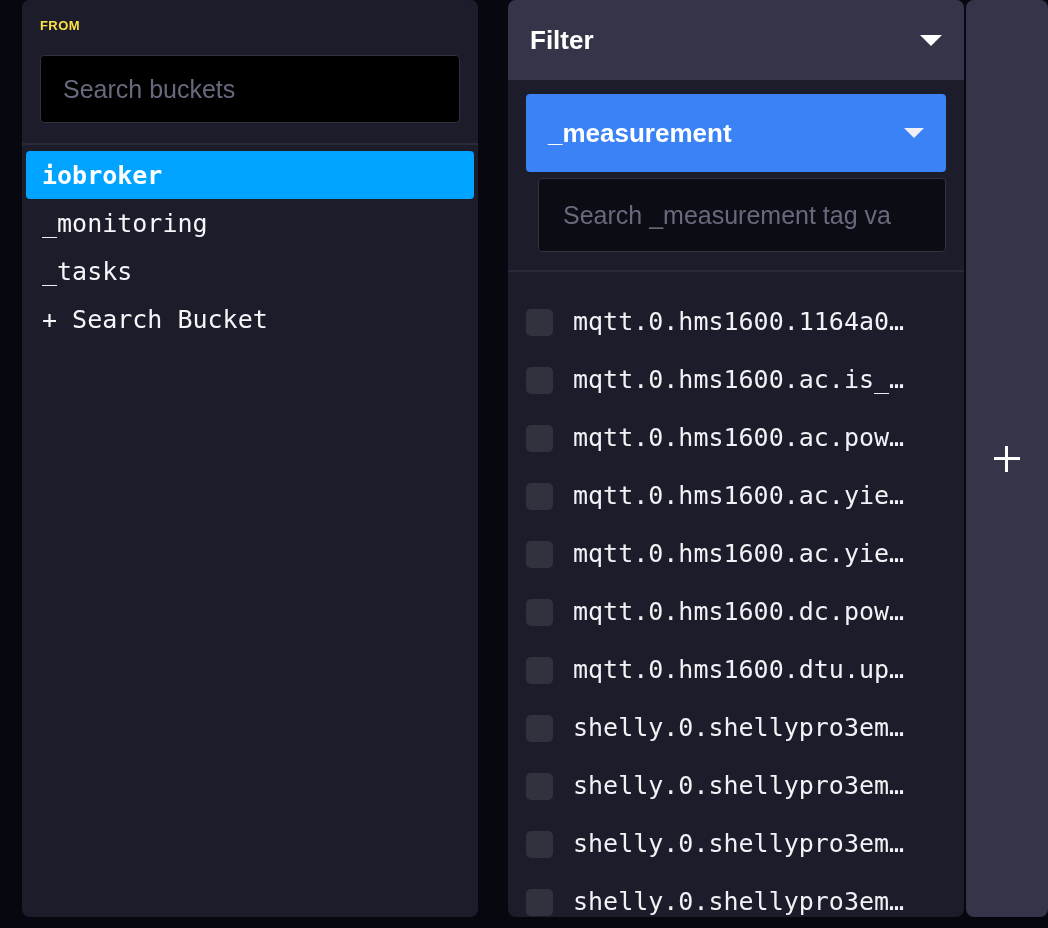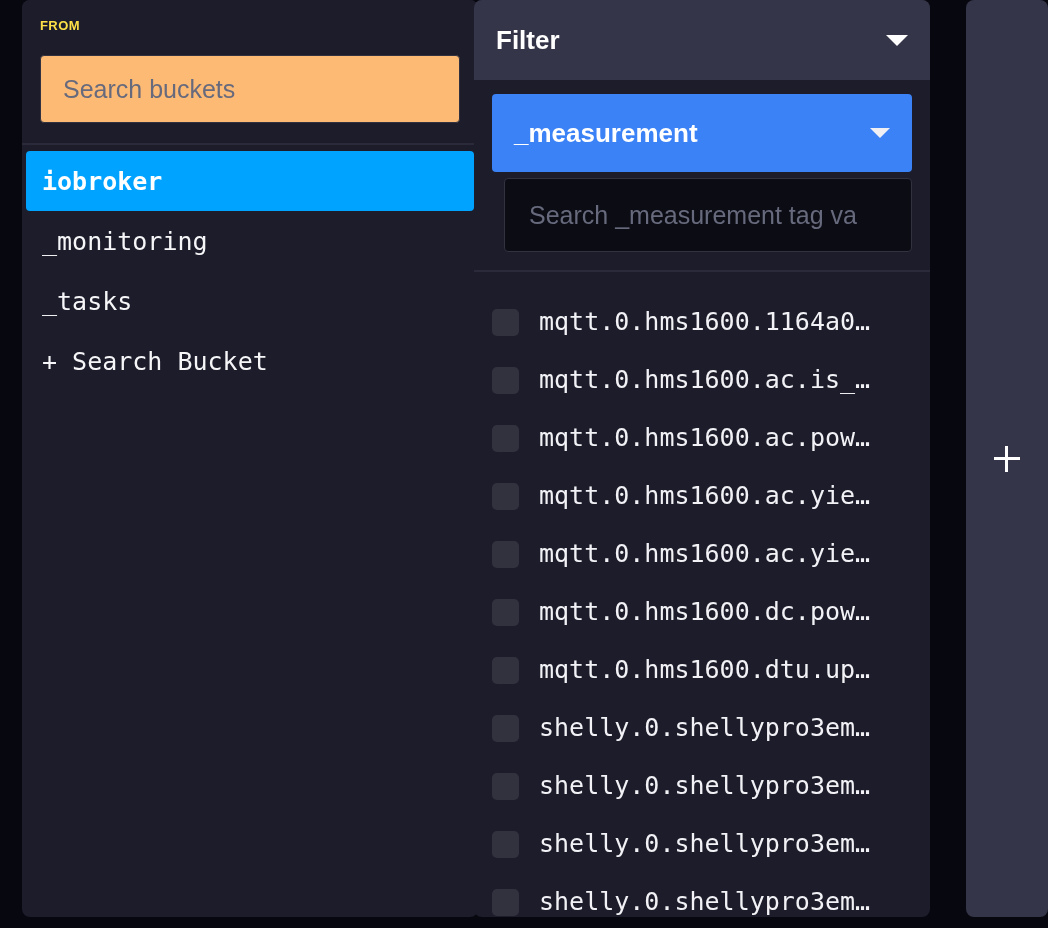--- a/index.html
+++ b/index.html
@@ -40,21 +40,21 @@
   .from-title {
     color: #fde047;
     font-size: 13px;
     font-weight: bold;
     letter-spacing: 0.4px;
     font-family: "Liberation Sans", sans-serif;
     margin: 0 0 22px 0;
   }
   .search-box {
     height: 68px;
-    background: #fdba74;
+    background: #000000;
     border: 1px solid #31313f;
     border-radius: 4px;
     display: flex;
     align-items: center;
     padding: 0 22px;
     box-sizing: border-box;
     margin-bottom: 20px;
   }
   .search-box .ph {
     color: #676a7d;
@@ -65,41 +65,41 @@
     height: 2px;
     background: #2a2a3a;
     flex: 0 0 auto;
   }
   .bucket-list {
     flex: 1 1 auto;
     padding: 6px 0 0 0;
     overflow: hidden;
   }
   .bucket-item {
-    height: 60px;
+    height: 48px;
     display: flex;
     align-items: center;
     padding: 0 16px;
     margin: 0 4px;
     border-radius: 4px;
     color: #f6f6f8;
     font-family: "DejaVu Sans Mono", monospace;
     font-size: 25px;
     box-sizing: border-box;
   }
   .bucket-item.selected {
     background: #00A3FF;
     color: #ffffff;
     font-weight: bold;
   }
 
   
   .filter-panel {
     position: absolute;
-    left: 474px;
+    left: 508px;
     top: 0px;
     width: 456px;
     height: 917px;
     background: #1c1c2b;
     border-radius: 8px;
     overflow: hidden;
     display: flex;
     flex-direction: column;
   }
   .filter-header {

